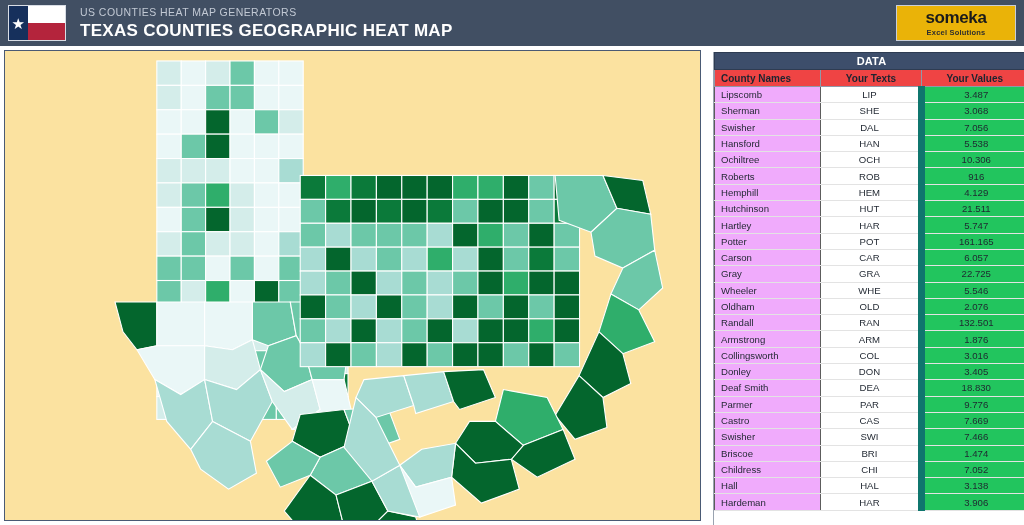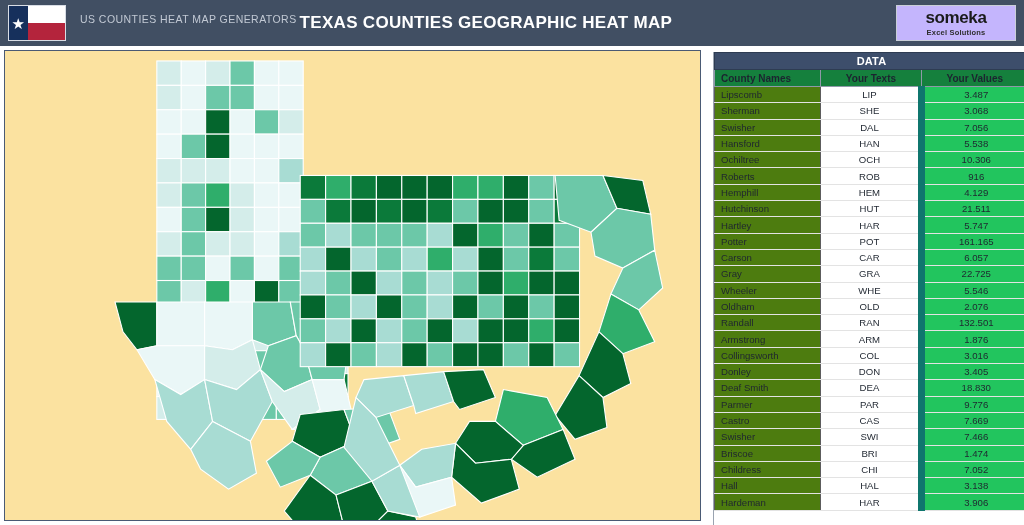--- a/index.html
+++ b/index.html
@@ -23,31 +23,31 @@
     position: relative; flex: none;
   }
   .flag-hoist {
     position: absolute; left: 0; top: 0; width: 33.3%; height: 100%;
     background: #16305c; display: flex; align-items: center; justify-content: center;
   }
   .flag-star { font-size: 15px; color: #ffffff; line-height: 1; }
   .flag-white { position: absolute; left: 33.3%; top: 0; width: 66.7%; height: 50%; background: #ffffff; }
   .flag-red   { position: absolute; left: 33.3%; top: 50%; width: 66.7%; height: 50%; background: #b4243c; }
 
-  .titles { margin-left: 14px; display: flex; justify-content: center; gap: 3px; }
+  .titles { margin-left: 14px; display: flex; flex-direction: column; justify-content: center; gap: 3px; }
   .title-sub {
     font-size: 10.5px; letter-spacing: 0.45px; color: #c2c9d4; font-weight: 400;
   }
   .title-main {
     font-size: 17px; letter-spacing: 0.3px; color: #ffffff; font-weight: bold;
   }
 
   .logo-box {
     position: absolute; right: 8px; top: 5px; width: 120px; height: 36px;
-    background: #c4b5fd; border: 1px solid #c9ced8;
+    background: #eab308; border: 1px solid #c9ced8;
     display: flex; flex-direction: column; align-items: center; justify-content: center;
   }
   .logo-main { font-size: 17px; font-weight: bold; color: #1b1b1b; letter-spacing: -0.4px; line-height: 1; }
   .logo-sub  { font-size: 7.5px; font-weight: bold; color: #2e2e2e; letter-spacing: 0.2px; margin-top: 2px; }
 
   
   .map-panel {
     position: absolute; left: 4px; top: 50px; width: 697px; height: 471px;
     background: #FBE2A0; border: 1px solid #4a5a74; overflow: hidden;
   }
@@ -64,35 +64,35 @@
   .tbl .c2 { width: 98px; }
   .tbl .c3 { width: 105px; }
 
   .data-title-row th {
     background: #3D4E6B; color: #ffffff;
     font-size: 11px; font-weight: bold; text-align: center;
     height: 17px; letter-spacing: 0.2px;
     border: 1px solid #2e3c52;
   }
   .hdr-row th {
-    background: #15803d; color: #1c2430;
+    background: #ef4444; color: #1c2430;
     font-size: 10px; font-weight: bold;
     height: 17px; border: 1px solid #8f99a8;
     padding: 0 6px;
   }
   .hdr-row th.left { text-align: left; }
   .hdr-row th.ctr  { text-align: center; }
 
   .tbl tbody td {
     height: 16.3px; font-size: 9.6px; color: #1f2630;
     border-bottom: 1px solid #e3e3e3;
     padding: 0 6px; white-space: nowrap; overflow: hidden;
   }
   .tbl tbody td.name {
-    background: #4d7c0f; text-align: left;
+    background: #f0abfc; text-align: left;
     border-right: 1px solid #5c5c5c; border-left: 1px solid #5c5c5c;
   }
   .tbl tbody td.code {
     background: #FFFFFF; text-align: center;
     border-right: 7px solid #0f766e;
   }
   .tbl tbody td.val {
     background: #22c55e; text-align: center;
     border-right: 1px solid #5c5c5c;
   }

